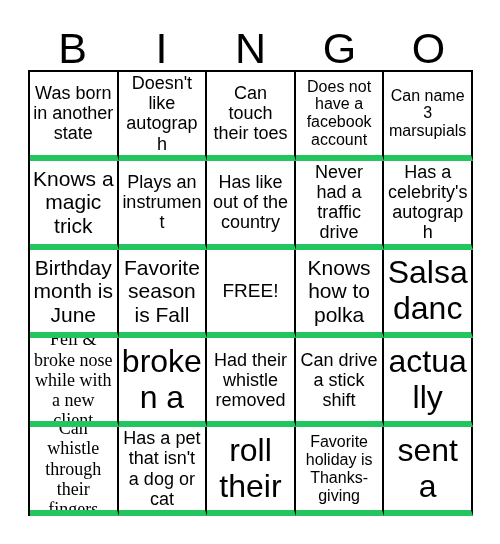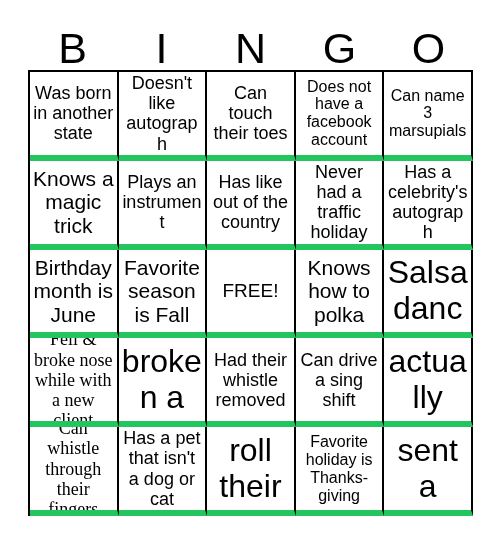--- a/index.html
+++ b/index.html
@@ -121,21 +121,21 @@
       <div class="bingo-cell fs-l">
         <span class="cell-text">Knows a magic trick</span>
       </div>
       <div class="bingo-cell fs-m">
         <span class="cell-text">Plays an instrument</span>
       </div>
       <div class="bingo-cell fs-m">
         <span class="cell-text">Has like out of the country</span>
       </div>
       <div class="bingo-cell fs-m">
-        <span class="cell-text">Never had a traffic holiday</span>
+        <span class="cell-text">Never had a traffic drive</span>
       </div>
       <div class="bingo-cell fs-m">
         <span class="cell-text">Has a celebrity's autograph</span>
       </div>
       <div class="bingo-cell fs-l">
         <span class="cell-text">Birthday month is June</span>
       </div>
       <div class="bingo-cell fs-l">
         <span class="cell-text">Favorite season is Fall</span>
       </div>
@@ -151,21 +151,21 @@
       <div class="bingo-cell fs-xs">
         <span class="cell-text">Fell &amp; broke nose while with a new client</span>
       </div>
       <div class="bingo-cell fs-xl">
         <span class="cell-text">Has broken a bone</span>
       </div>
       <div class="bingo-cell fs-m">
         <span class="cell-text">Had their whistle removed</span>
       </div>
       <div class="bingo-cell fs-m">
-        <span class="cell-text">Can drive a sing shift</span>
+        <span class="cell-text">Can drive a stick shift</span>
       </div>
       <div class="bingo-cell fs-xl">
         <span class="cell-text">Can actually sing</span>
       </div>
       <div class="bingo-cell fs-xs">
         <span class="cell-text">Can whistle through their fingers</span>
       </div>
       <div class="bingo-cell fs-m">
         <span class="cell-text">Has a pet that isn't a dog or cat</span>
       </div>

